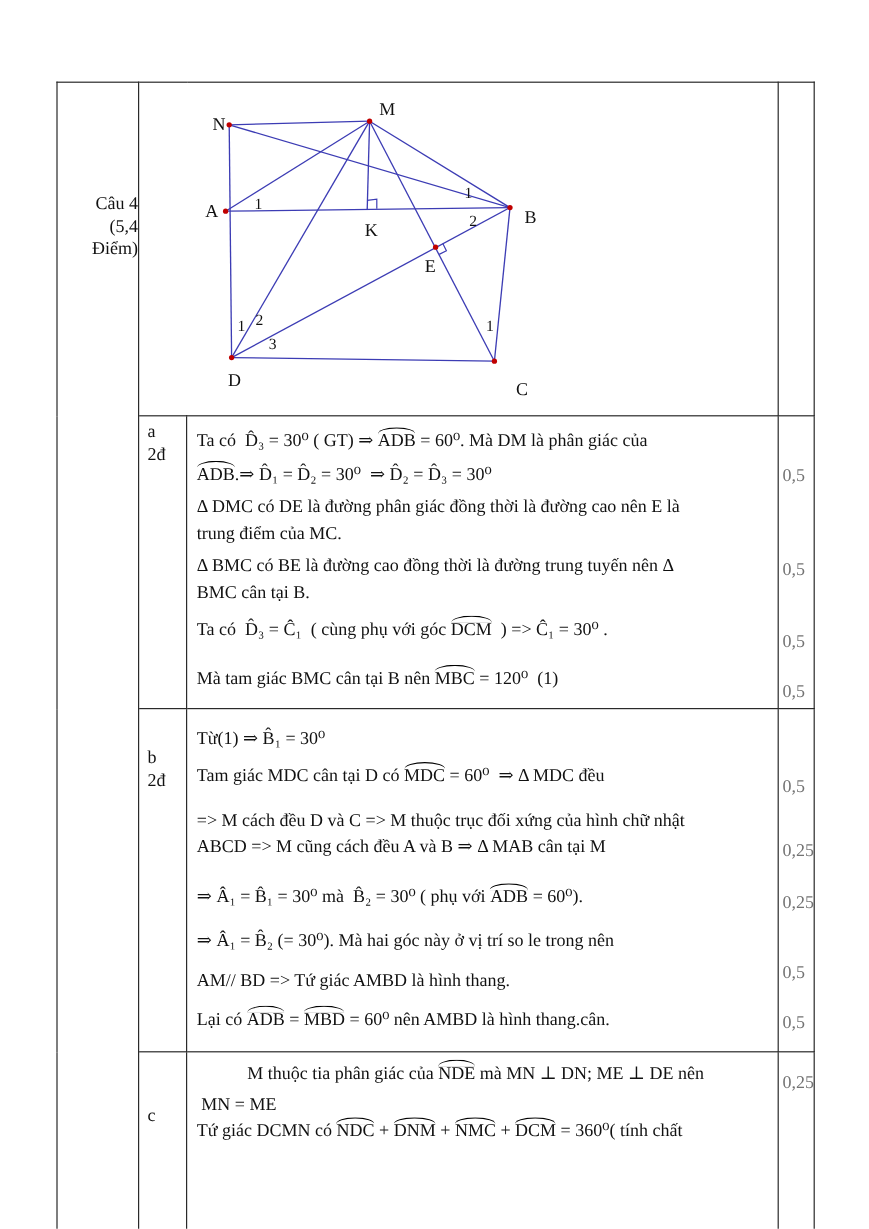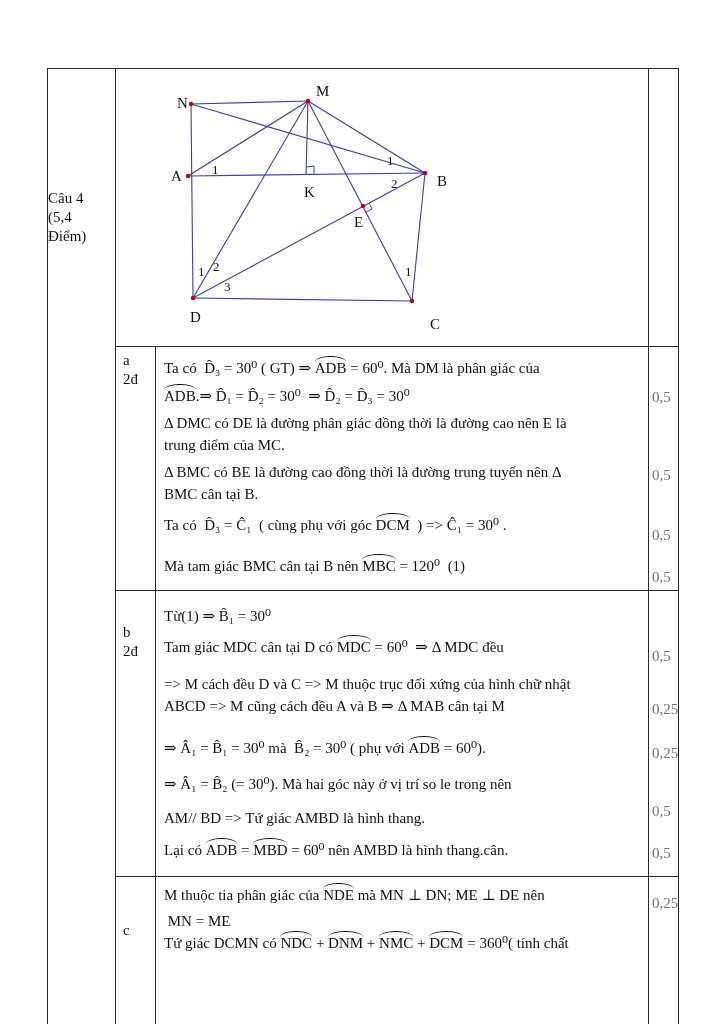--- a/index.html
+++ b/index.html
@@ -12,21 +12,21 @@
   .page{position:relative;width:724px;height:1024px;background:#ffffff;overflow:hidden;}
   table.grid{
     position:absolute;left:47px;top:68px;
     border-collapse:collapse;table-layout:fixed;width:631px;
   }
   table.grid td{
     border:1px solid #2a2a2a;
     vertical-align:top;padding:0;
     font-size:15px;
   }
-  .qlabel{margin-top:120px;text-align:left;font-size:15px;line-height:19px;}
+  .qlabel{margin-top:92px;text-align:right;font-size:15px;line-height:19px;}
   .cw{position:relative;width:100%;text-decoration:underline;}
   .ln{
     position:absolute;left:8px;
     white-space:pre;
     font-size:15px;line-height:18px;color:#111111;
   }
   .pt{
     position:absolute;left:3px;
     font-size:15px;white-space:nowrap;color:#737373;
   }
@@ -168,21 +168,21 @@
       </td>
     </tr>
     <tr>
       <td class="sub-c">
         <div class="subwrap">
           <div>c</div>
         </div>
       </td>
       <td>
         <div class="cw" style="height:149px">
-              <div class="ln" style="top: 9px;">M thuộc tia phân giác của <span class="arc">NDE</span> mà MN ⊥ DN; ME ⊥ DE nên</div>
+              <div class="ln" style="top: 9px; margin-left: 42px;">M thuộc tia phân giác của <span class="arc">NDE</span> mà MN ⊥ DN; ME ⊥ DE nên</div>
               <div class="ln" style="top: 35px;"> MN = ME</div>
               <div class="ln" style="top: 57px;">Tứ giác DCMN có <span class="arc">NDC</span> + <span class="arc">DNM</span> + <span class="arc">NMC</span> + <span class="arc">DCM</span> = 360⁰( tính chất</div>
             </div>
       </td>
       <td>
         <div class="cw" style="height:149px">
               <div class="pt" style="top: 18px;">0,25</div>
             </div>
       </td>
     </tr>

